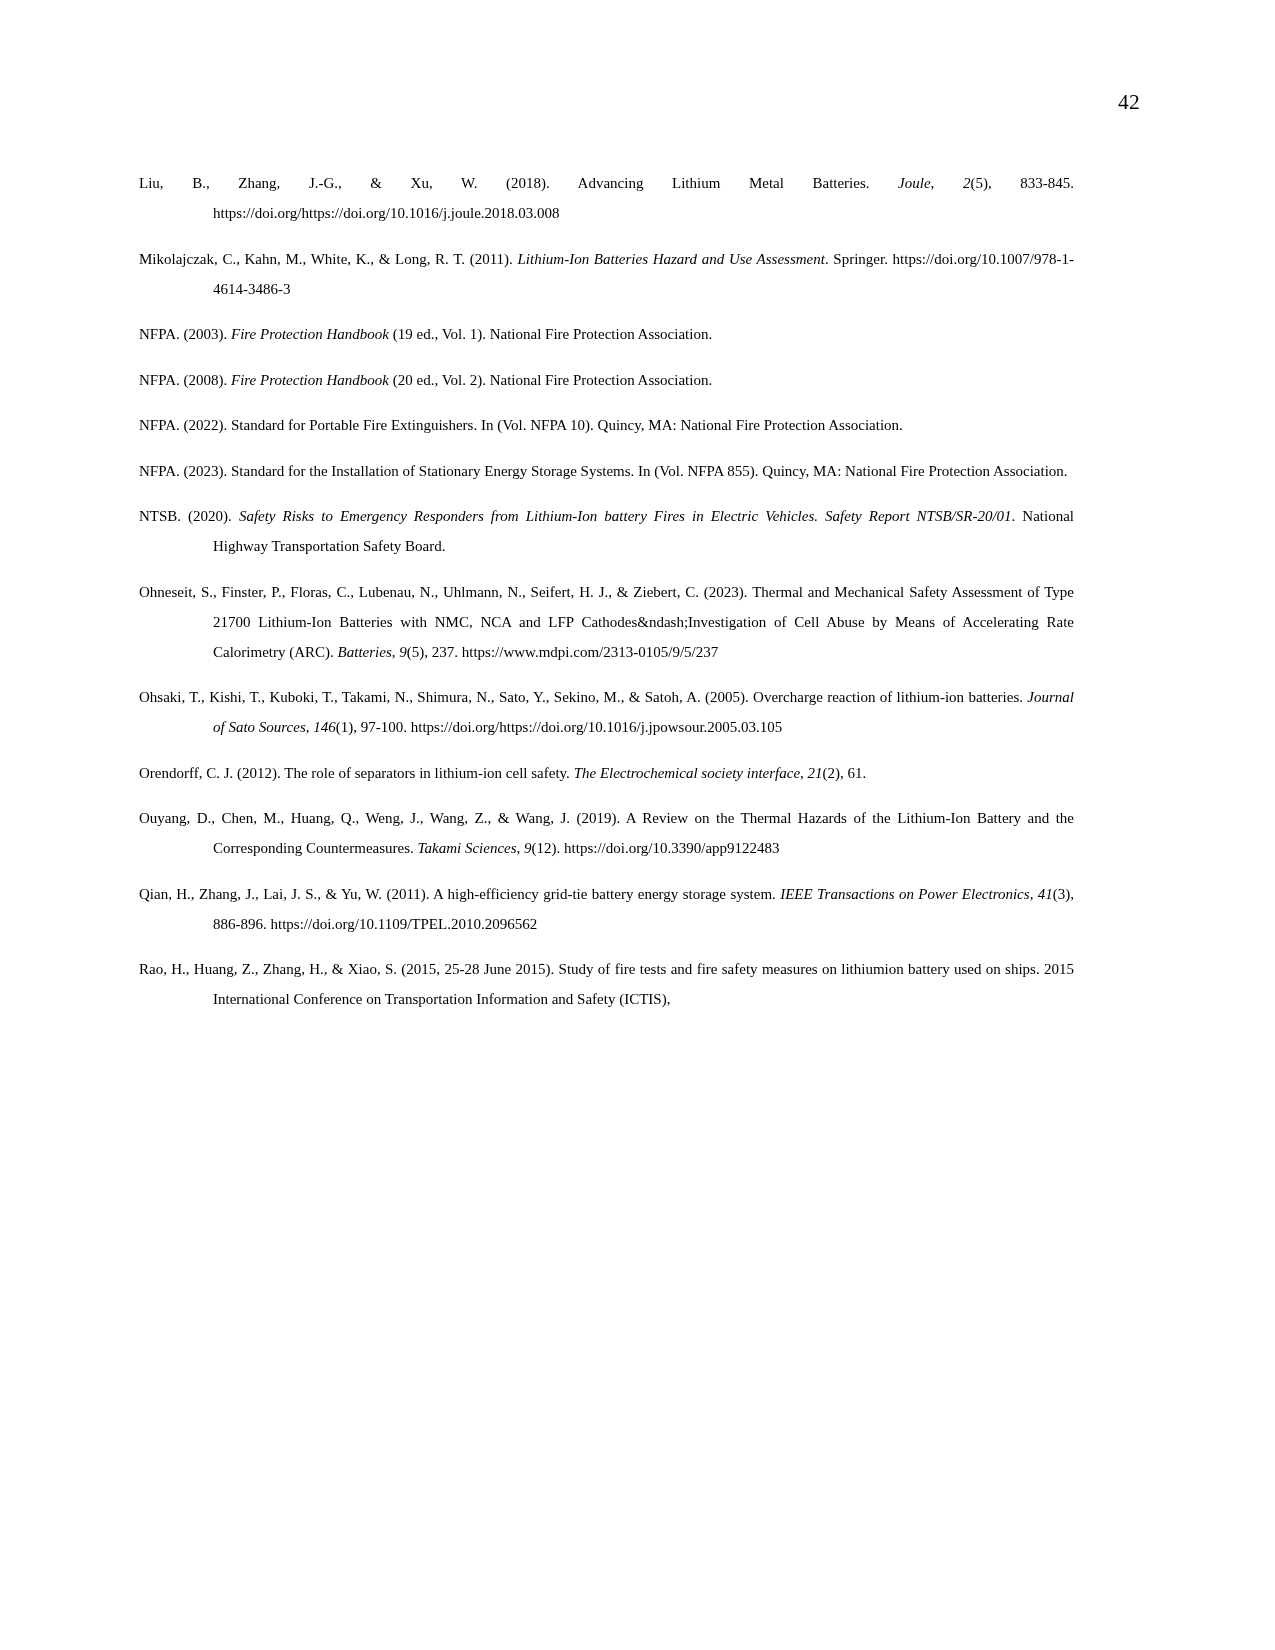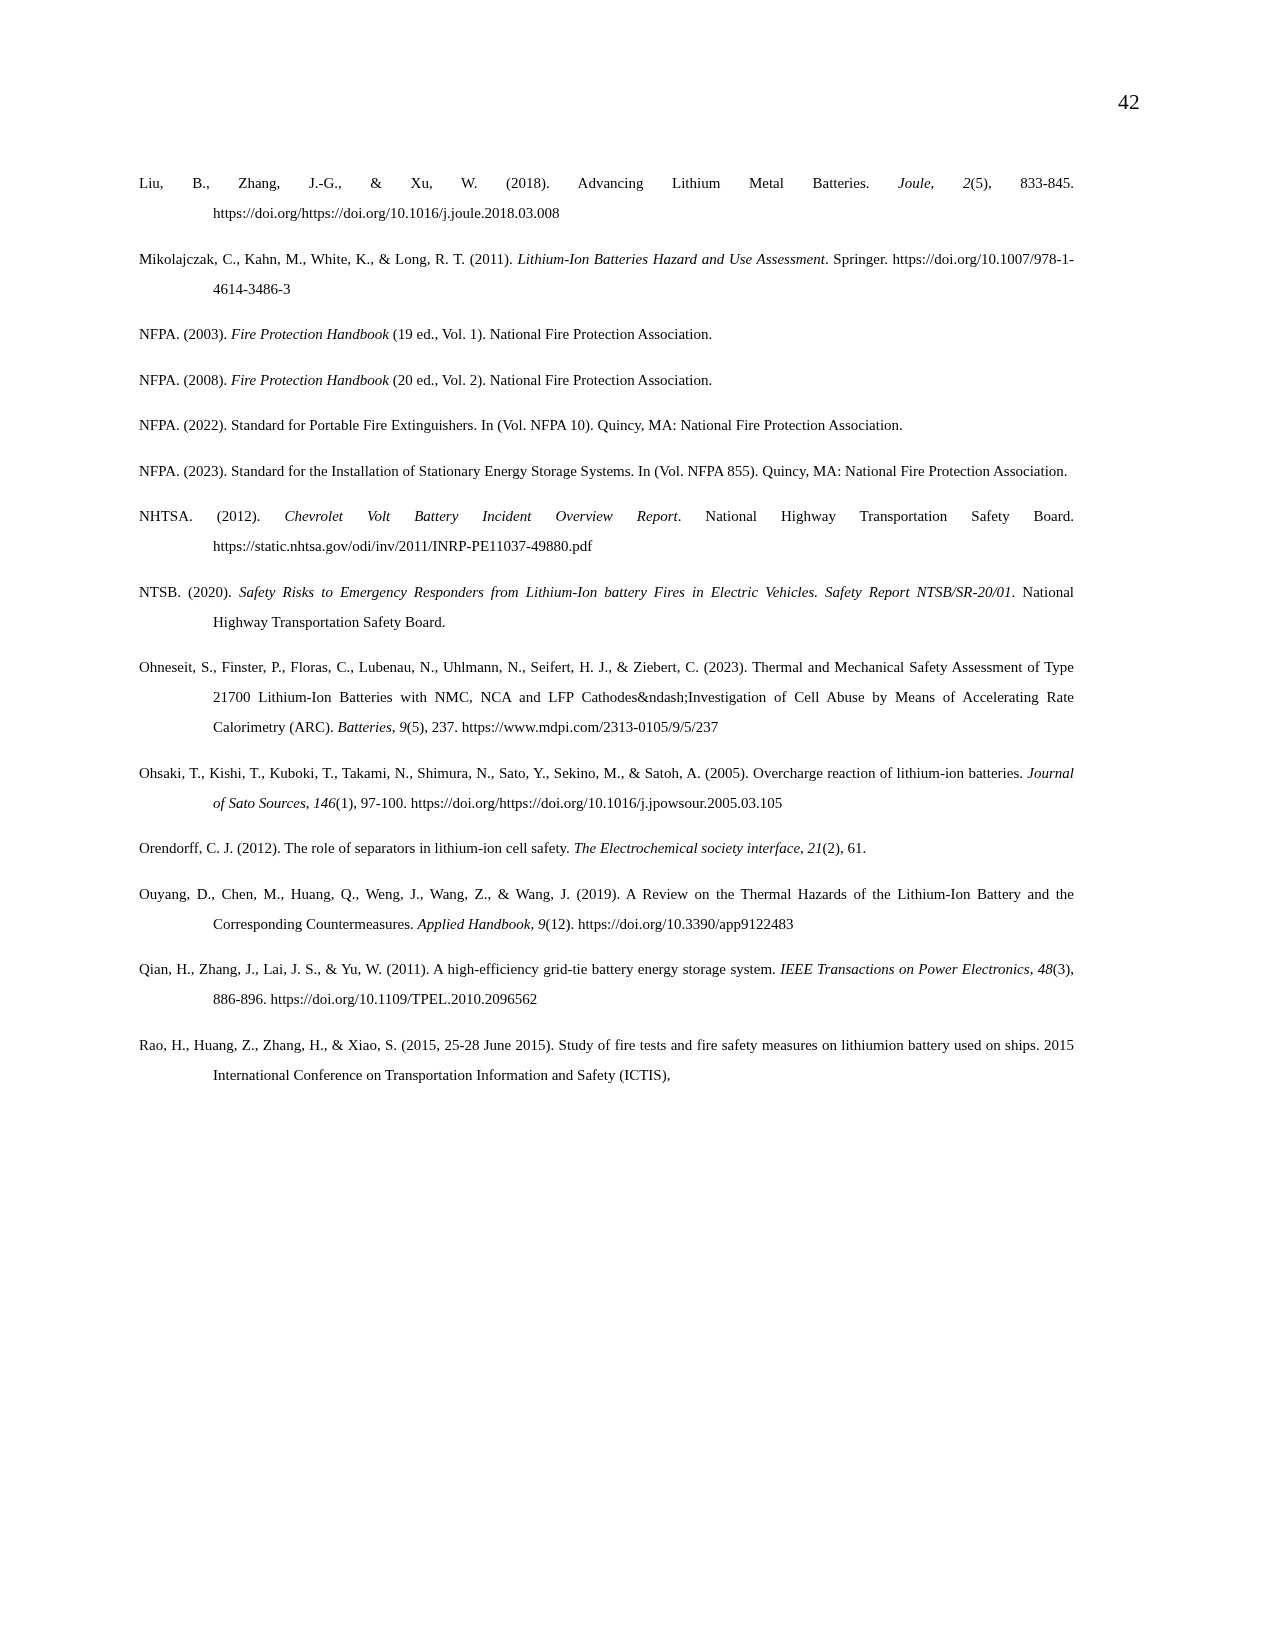--- a/index.html
+++ b/index.html
@@ -63,23 +63,22 @@
 
   <div class="page-number">42</div>
 
   <div class="references">
       <p class="reference"><span>Liu, B., Zhang, J.-G., &amp; Xu, W. (2018). Advancing Lithium Metal Batteries. </span><i>Joule</i><span>, </span><i>2</i><span>(5), 833-845. https://doi.org/https://doi.org/10.1016/j.joule.2018.03.008</span></p>
       <p class="reference"><span>Mikolajczak, C., Kahn, M., White, K., &amp; Long, R. T. (2011). </span><i>Lithium-Ion Batteries Hazard and Use Assessment</i><span>. Springer. https://doi.org/10.1007/978-1-4614-3486-3</span></p>
       <p class="reference"><span>NFPA. (2003). </span><i>Fire Protection Handbook</i><span> (19 ed., Vol. 1). National Fire Protection Association.</span></p>
       <p class="reference"><span>NFPA. (2008). </span><i>Fire Protection Handbook</i><span> (20 ed., Vol. 2). National Fire Protection Association.</span></p>
       <p class="reference"><span>NFPA. (2022). Standard for Portable Fire Extinguishers. In (Vol. NFPA 10). Quincy, MA: National Fire Protection Association.</span></p>
       <p class="reference"><span>NFPA. (2023). Standard for the Installation of Stationary Energy Storage Systems. In (Vol. NFPA 855). Quincy, MA: National Fire Protection Association.</span></p>
-      <p class="reference"><span>NHTSA. (2012). </span><i>Chevrolet Volt Battery Incident Overview Report</i><span>. National Highway Transportation Safety Board. https://static.nhtsa.gov/odi/inv/2011/INRP-PE11037-49880.pdf</span></p>
       <p class="reference"><span>NTSB. (2020). </span><i>Safety Risks to Emergency Responders from Lithium-Ion battery Fires in Electric Vehicles. Safety Report NTSB/SR-20/01</i><span>. National Highway Transportation Safety Board.</span></p>
       <p class="reference"><span>Ohneseit, S., Finster, P., Floras, C., Lubenau, N., Uhlmann, N., Seifert, H. J., &amp; Ziebert, C. (2023). Thermal and Mechanical Safety Assessment of Type 21700 Lithium-Ion Batteries with NMC, NCA and LFP Cathodes&amp;ndash;Investigation of Cell Abuse by Means of Accelerating Rate Calorimetry (ARC). </span><i>Batteries</i><span>, </span><i>9</i><span>(5), 237. https://www.mdpi.com/2313-0105/9/5/237</span></p>
       <p class="reference"><span>Ohsaki, T., Kishi, T., Kuboki, T., Takami, N., Shimura, N., Sato, Y., Sekino, M., &amp; Satoh, A. (2005). Overcharge reaction of lithium-ion batteries. </span><i>Journal of Sato Sources</i><span>, </span><i>146</i><span>(1), 97-100. https://doi.org/https://doi.org/10.1016/j.jpowsour.2005.03.105</span></p>
       <p class="reference"><span>Orendorff, C. J. (2012). The role of separators in lithium-ion cell safety. </span><i>The Electrochemical society interface</i><span>, </span><i>21</i><span>(2), 61.</span></p>
-      <p class="reference"><span>Ouyang, D., Chen, M., Huang, Q., Weng, J., Wang, Z., &amp; Wang, J. (2019). A Review on the Thermal Hazards of the Lithium-Ion Battery and the Corresponding Countermeasures. </span><i>Applied Handbook</i><span>, </span><i>9</i><span>(12). https://doi.org/10.3390/app9122483</span></p>
-      <p class="reference"><span>Qian, H., Zhang, J., Lai, J. S., &amp; Yu, W. (2011). A high-efficiency grid-tie battery energy storage system. </span><i>IEEE Transactions on Power Electronics</i><span>, </span><i>48</i><span>(3), 886-896. https://doi.org/10.1109/TPEL.2010.2096562</span></p>
+      <p class="reference"><span>Ouyang, D., Chen, M., Huang, Q., Weng, J., Wang, Z., &amp; Wang, J. (2019). A Review on the Thermal Hazards of the Lithium-Ion Battery and the Corresponding Countermeasures. </span><i>Takami Sciences</i><span>, </span><i>9</i><span>(12). https://doi.org/10.3390/app9122483</span></p>
+      <p class="reference"><span>Qian, H., Zhang, J., Lai, J. S., &amp; Yu, W. (2011). A high-efficiency grid-tie battery energy storage system. </span><i>IEEE Transactions on Power Electronics</i><span>, </span><i>41</i><span>(3), 886-896. https://doi.org/10.1109/TPEL.2010.2096562</span></p>
       <p class="reference"><span>Rao, H., Huang, Z., Zhang, H., &amp; Xiao, S. (2015, 25-28 June 2015). Study of fire tests and fire safety measures on lithiumion battery used on ships. 2015 International Conference on Transportation Information and Safety (ICTIS),</span></p>
     </div>
 
 </div>
 
 </body></html>

